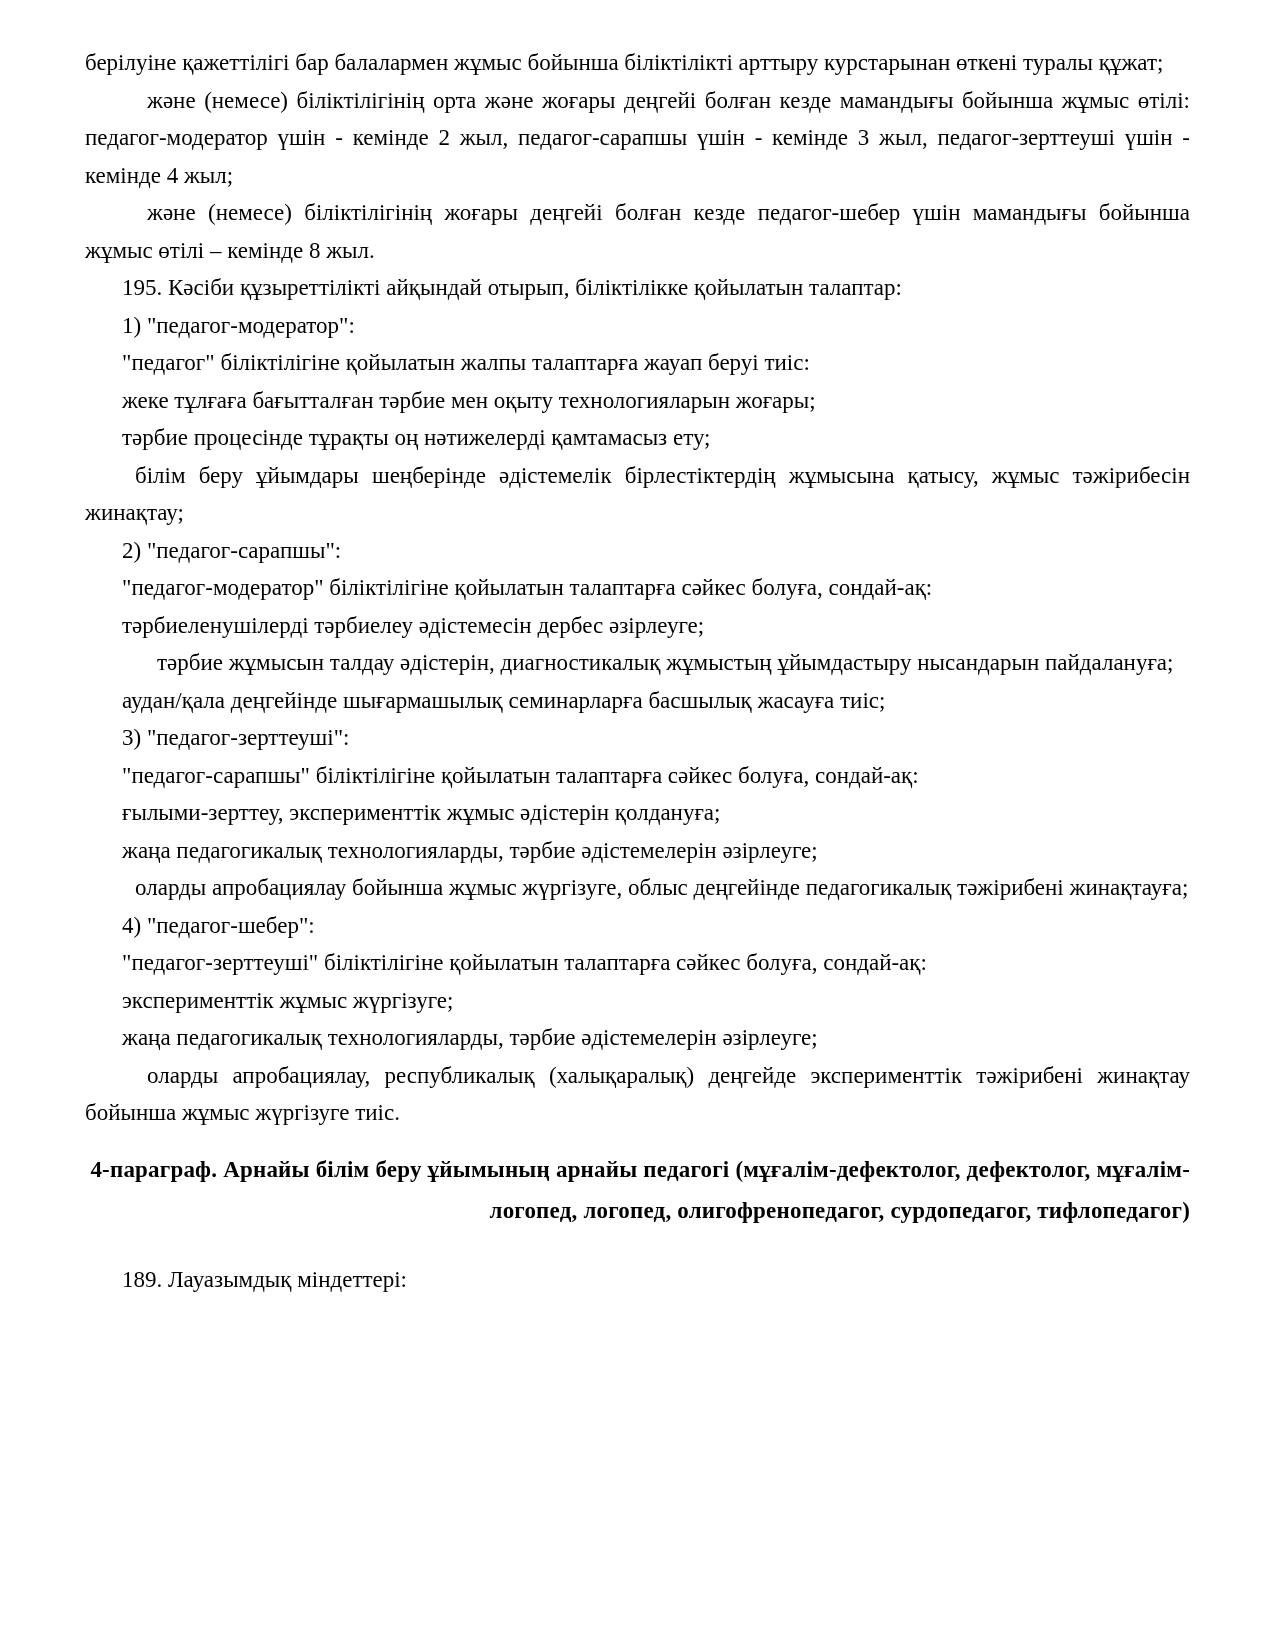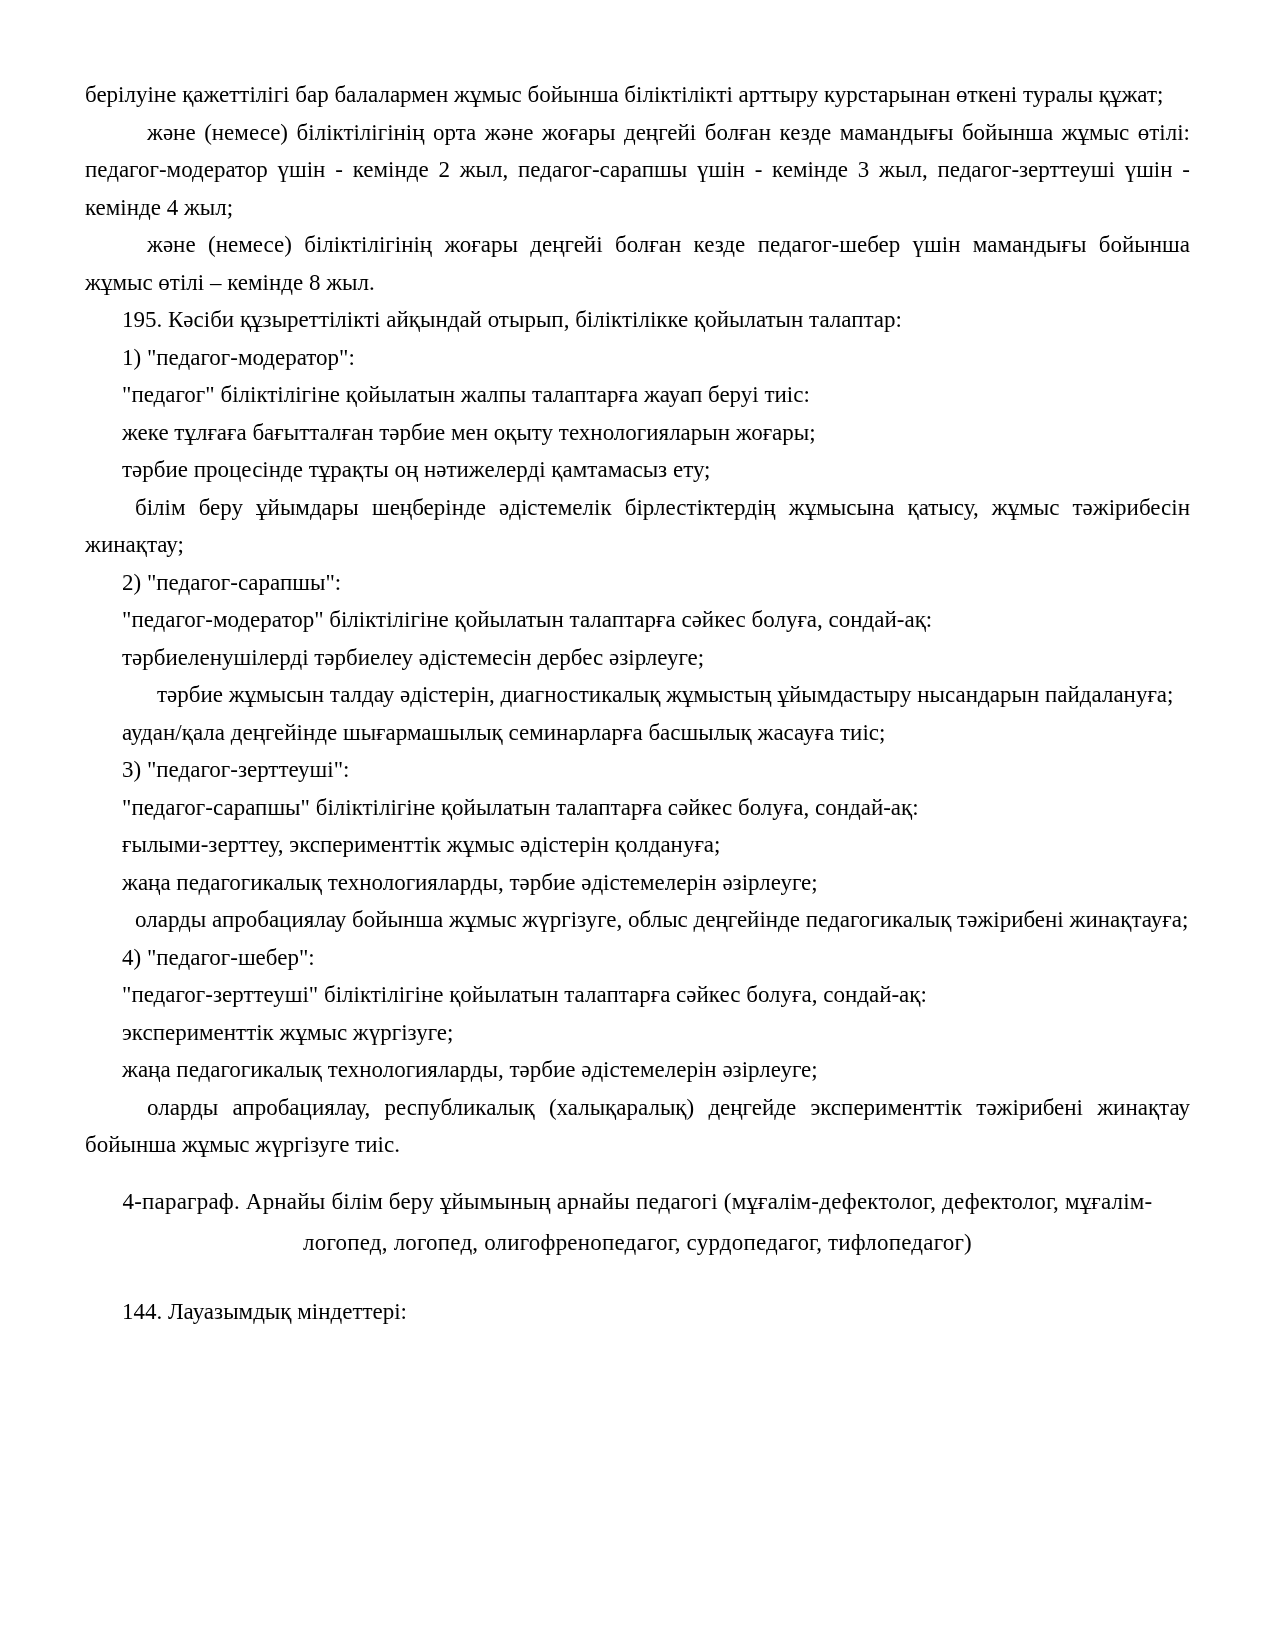--- a/index.html
+++ b/index.html
@@ -5,36 +5,36 @@
   html, body {
     margin: 0;
     padding: 0;
     background: #ffffff;
   }
   .page {
     position: relative;
     width: 1275px;
     height: 1650px;
     box-sizing: border-box;
-    padding: 76px 85px 40px 85px;
+    padding: 44px 85px 40px 85px;
     background: #ffffff;
     color: #000000;
     font-family: "Liberation Serif", "DejaVu Serif", serif;
     font-size: 23px;
     line-height: 37.5px;
     overflow: hidden;
   }
   p.para {
     margin: 0;
     text-align: justify;
   }
   p.heading {
     margin: 17px 0 30px 0;
-    font-weight: normal;
-    text-align: center;
+    font-weight: bold;
+    text-align: right;
     line-height: 41px;
     letter-spacing: 0.2px;
   }
   
   .i0 { text-indent: 0; }
   .i1 { text-indent: 37px; }
   .i2 { text-indent: 50px; }
   .i3 { text-indent: 62px; font-family: Liberation Serif, serif; }
   .i4 { text-indent: 72px; }
   .i5 { text-indent: 105px; }
@@ -62,15 +62,15 @@
       <p class="para i1">"педагог-сарапшы" біліктілігіне қойылатын талаптарға сәйкес болуға, сондай-ақ:</p>
       <p class="para i1">ғылыми-зерттеу, эксперименттік жұмыс әдістерін қолдануға;</p>
       <p class="para i1">жаңа педагогикалық технологияларды, тәрбие әдістемелерін әзірлеуге;</p>
       <p class="para i2">оларды апробациялау бойынша жұмыс жүргізуге, облыс деңгейінде педагогикалық тәжірибені жинақтауға;</p>
       <p class="para i1">4) "педагог-шебер":</p>
       <p class="para i1">"педагог-зерттеуші" біліктілігіне қойылатын талаптарға сәйкес болуға, сондай-ақ:</p>
       <p class="para i1">эксперименттік жұмыс жүргізуге;</p>
       <p class="para i1">жаңа педагогикалық технологияларды, тәрбие әдістемелерін әзірлеуге;</p>
       <p class="para i3">оларды апробациялау, республикалық (халықаралық) деңгейде эксперименттік тәжірибені жинақтау бойынша жұмыс жүргізуге тиіс.</p>
       <p class="heading i0">4-параграф. Арнайы білім беру ұйымының арнайы педагогі (мұғалім-дефектолог, дефектолог, мұғалім-логопед, логопед, олигофренопедагог, сурдопедагог, тифлопедагог)</p>
-      <p class="para i1">144. Лауазымдық міндеттері:</p>
+      <p class="para i1">189. Лауазымдық міндеттері:</p>
     </div>
 </div>
 
 </body></html>

